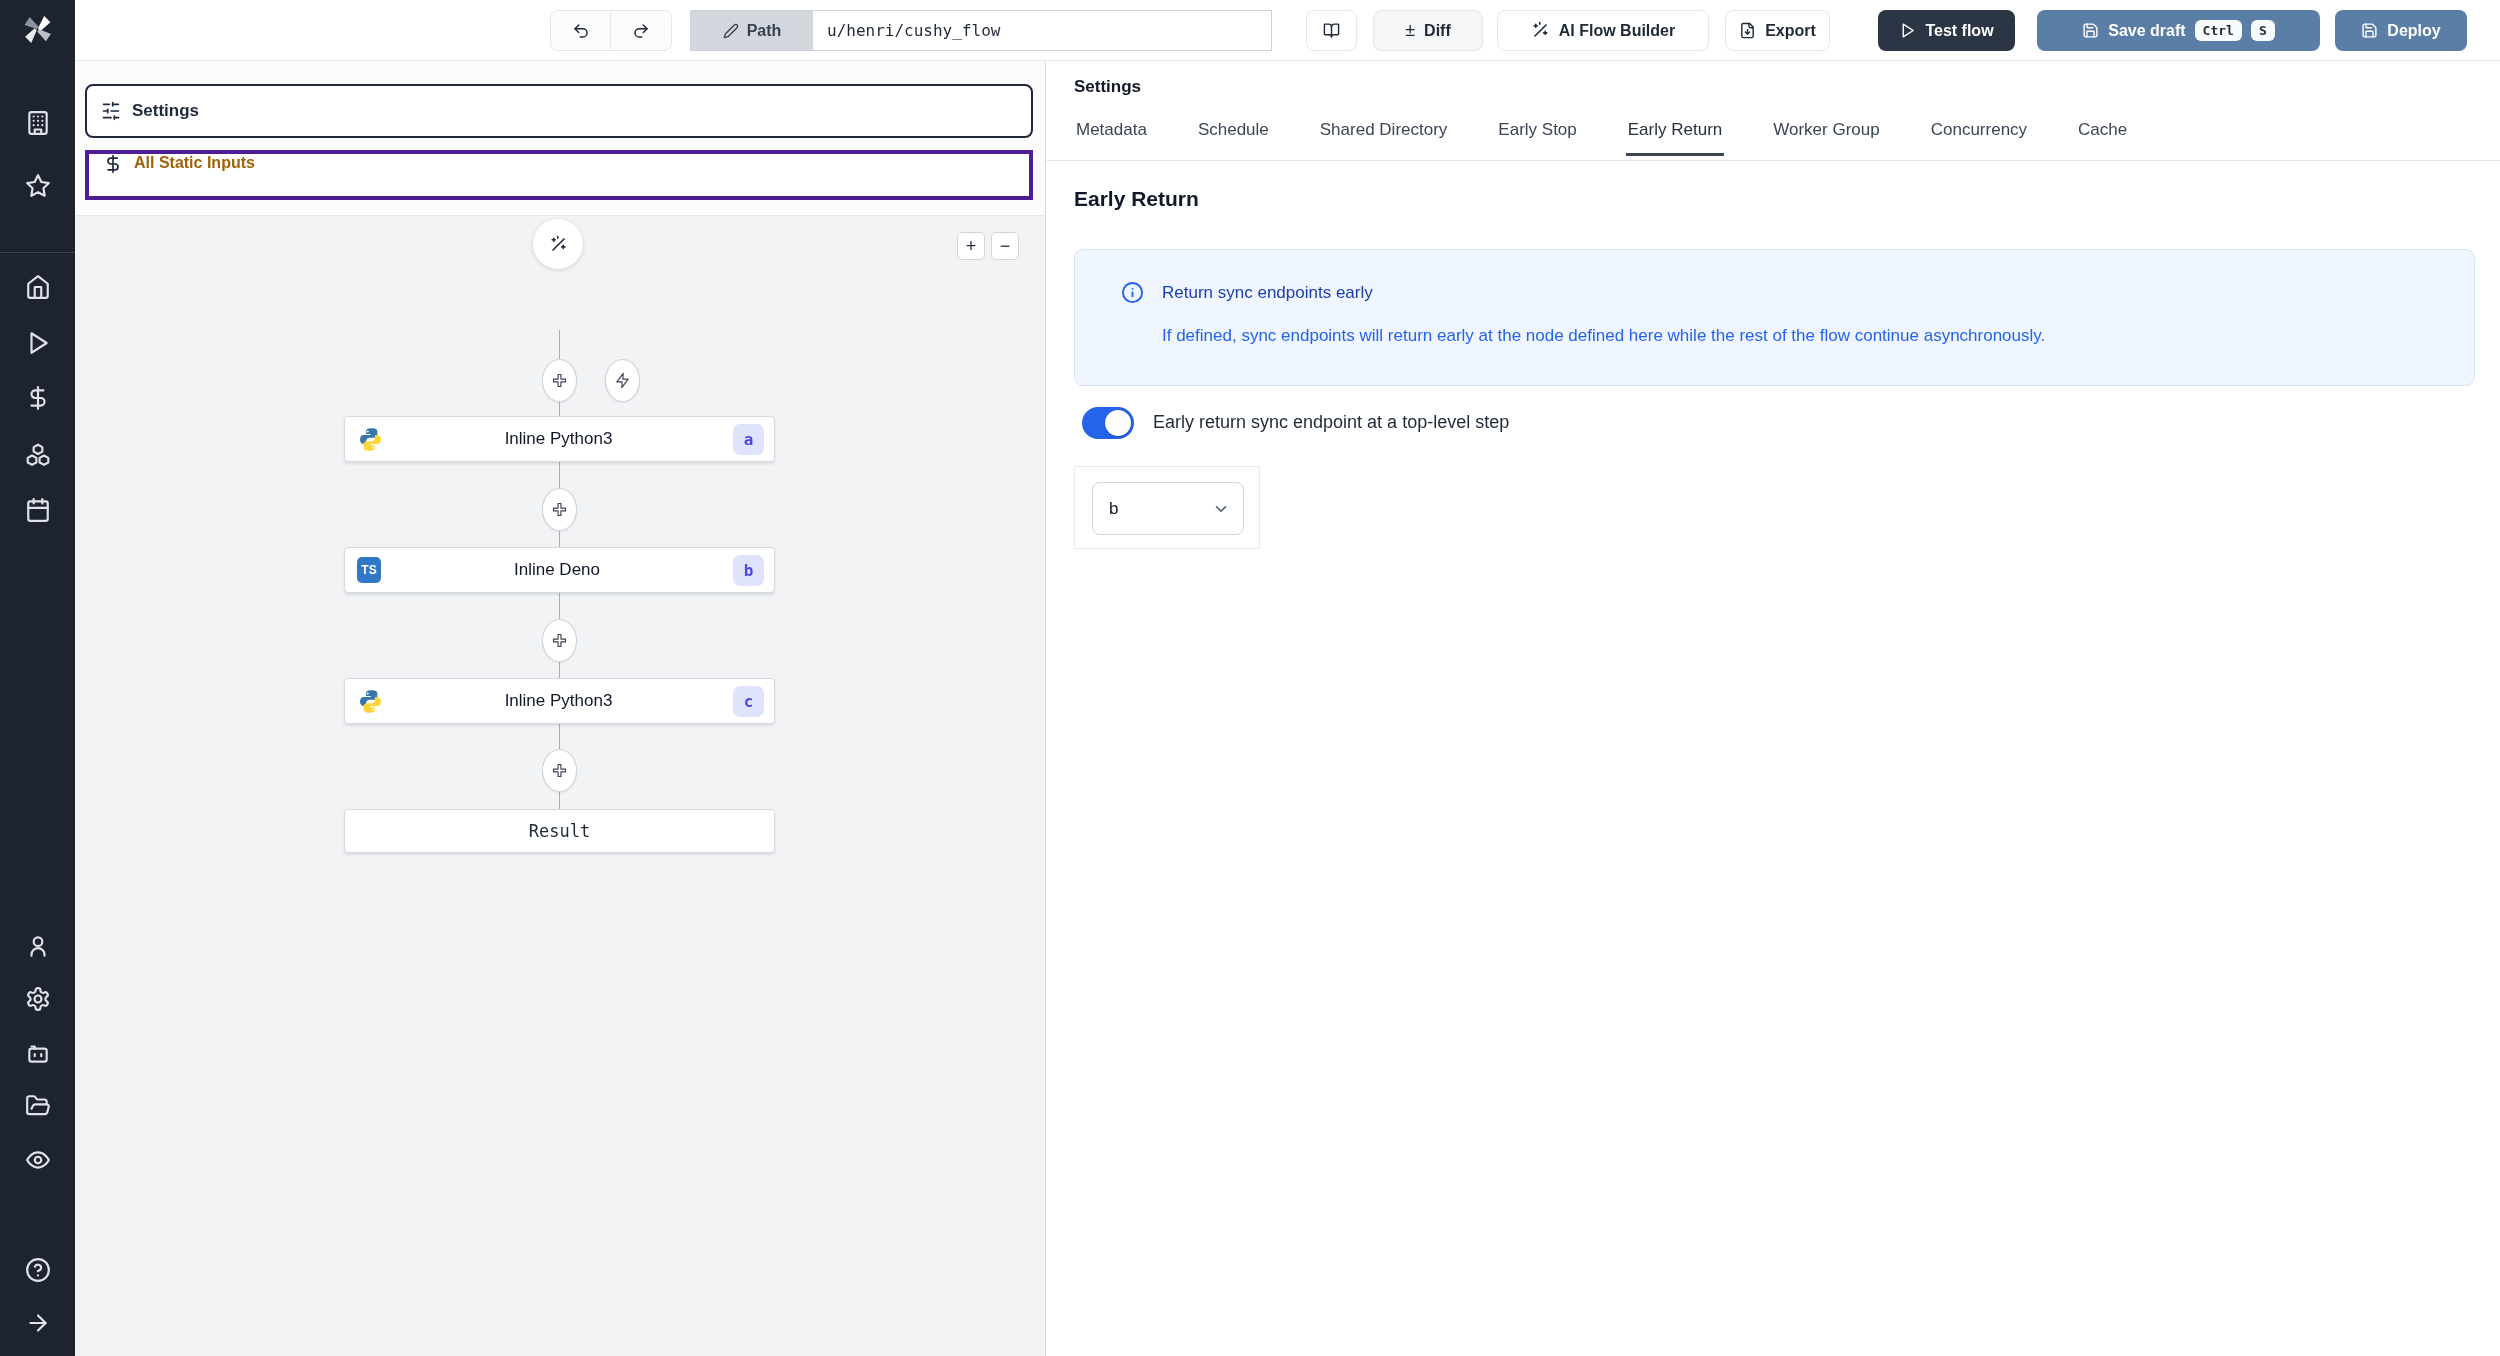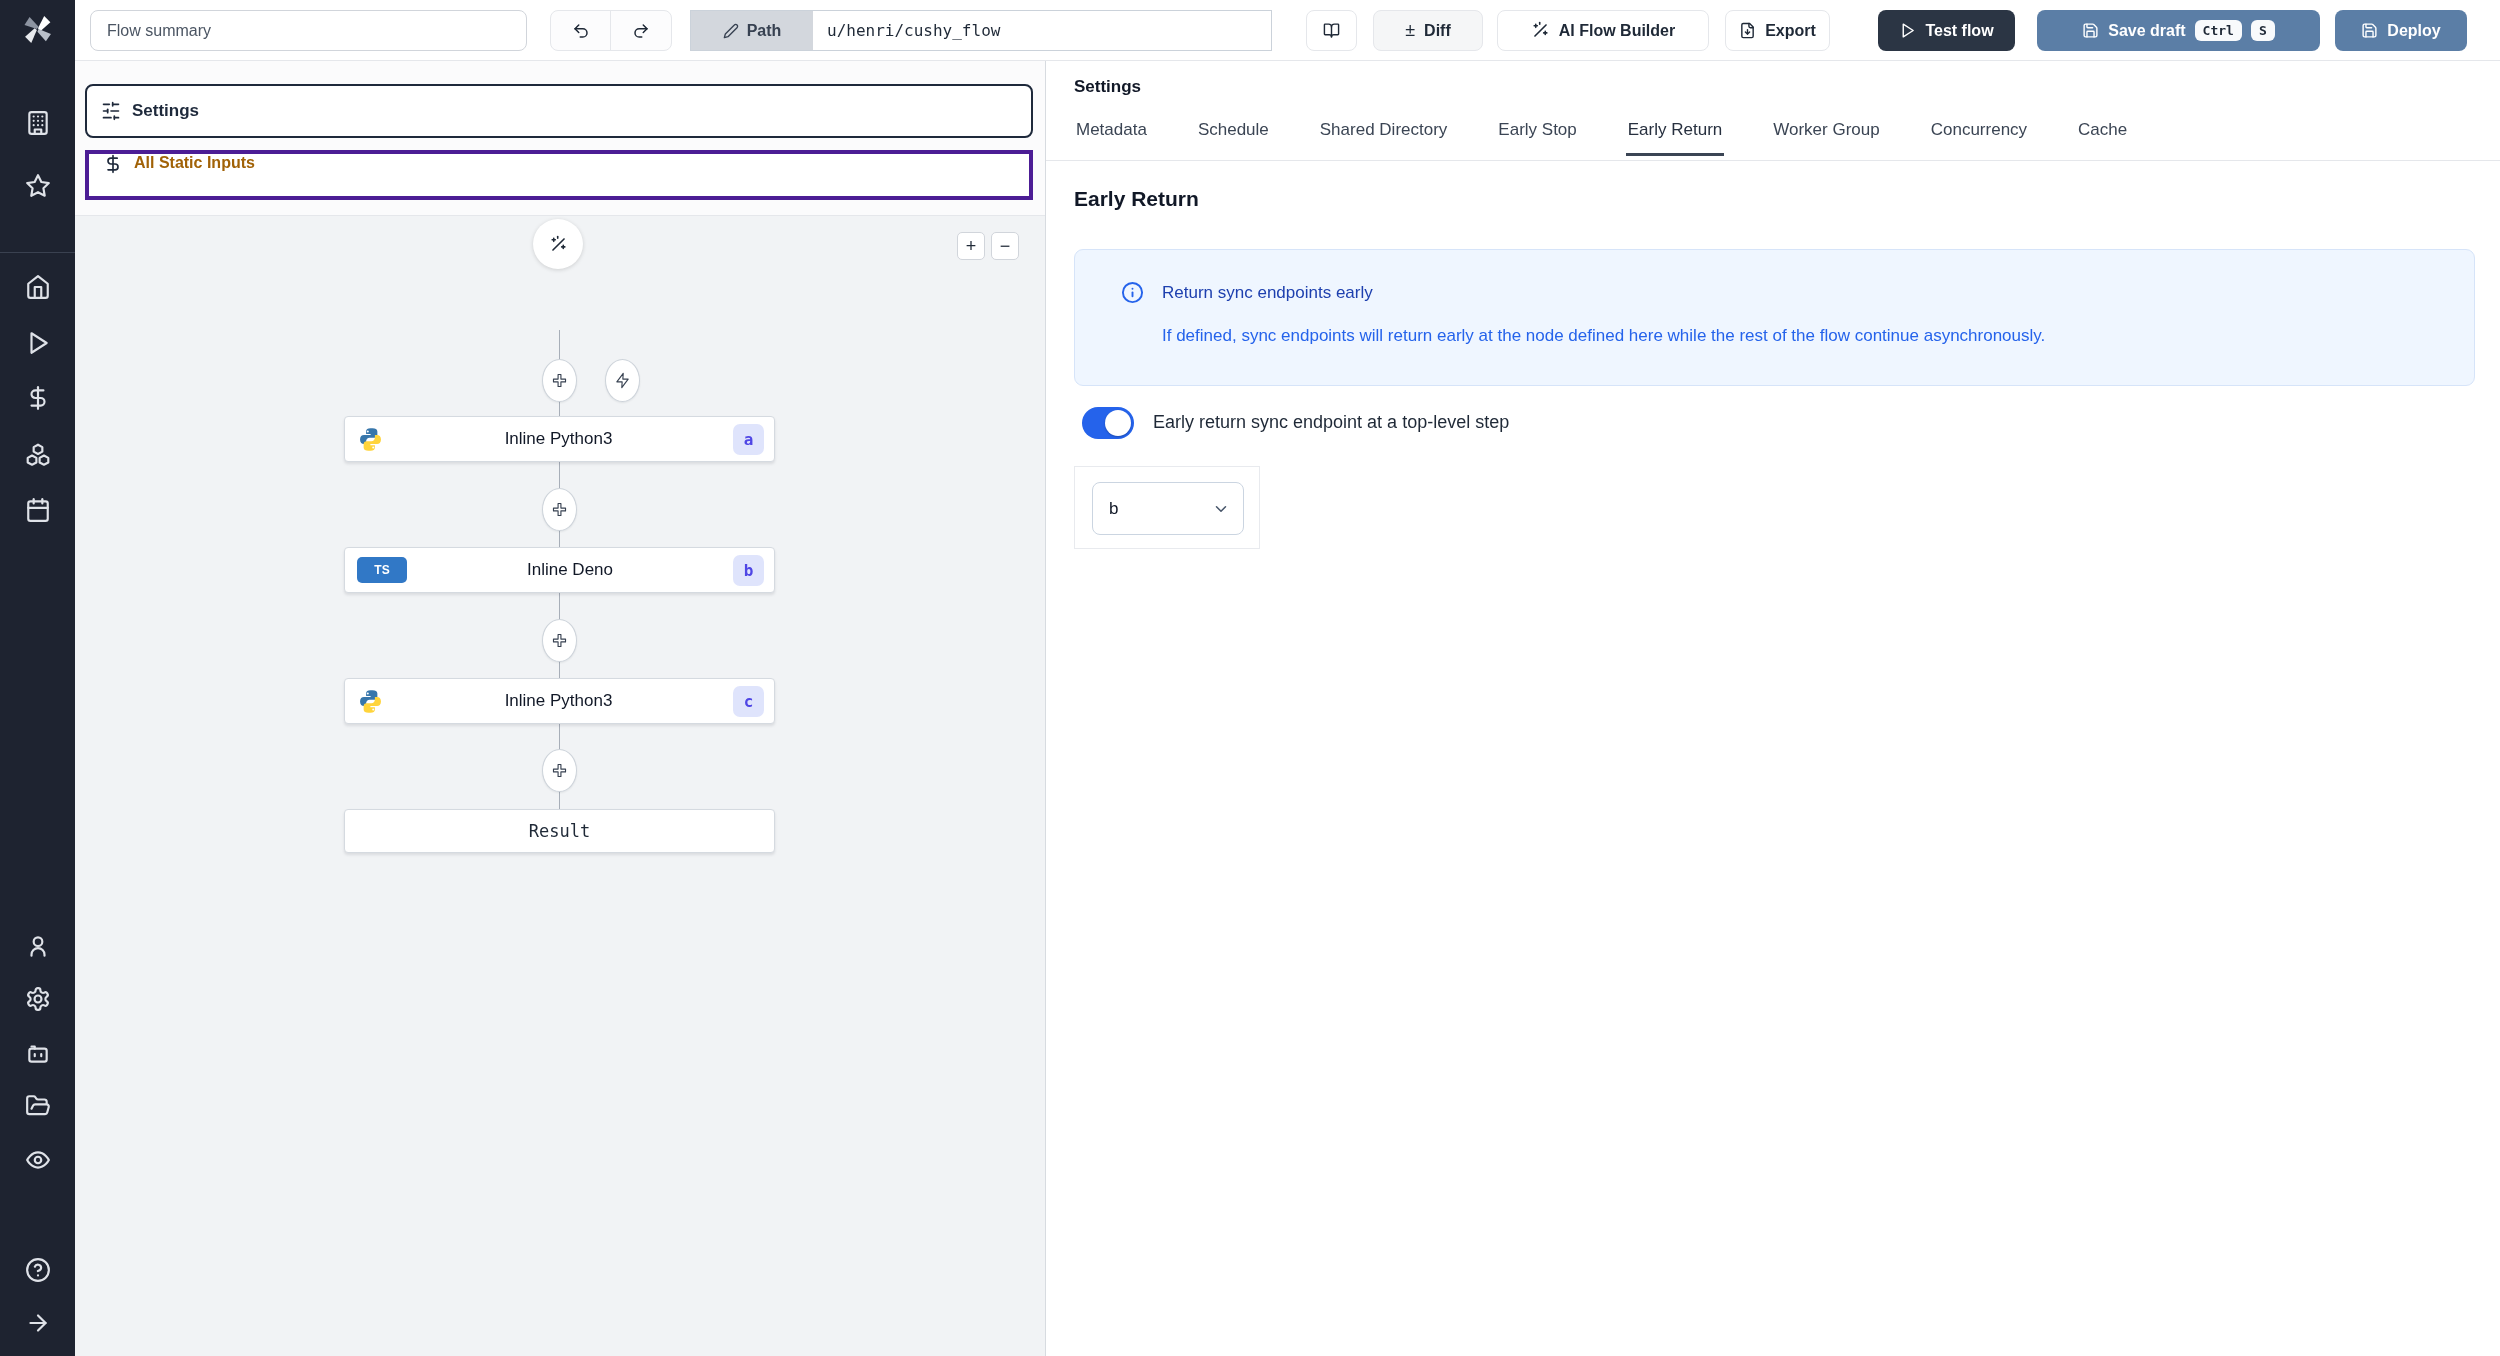--- a/index.html
+++ b/index.html
@@ -71,21 +71,21 @@
   .io-node { height:44px; justify-content:center; font-family:"DejaVu Sans Mono",monospace; font-size:17px; color:#1f2937; }
   .input-node { top:70px; background:#e2e7ed; border-color:#97a3b1; box-shadow:2px 3px 4px rgba(15,23,42,.22); }
   .result-node { top:593px; }
   .step-node { height:46px; padding:0 10px 0 12px; }
   .step-a { top:200px; } .step-b { top:331px; } .step-c { top:462px; }
   .step-label { flex:1; text-align:center; font-size:17px; color:#111827; }
   .step-badge { width:31px; height:31px; border-radius:7px; background:#dfe4fc; color:#4f46e5;
     font-family:"DejaVu Sans Mono",monospace; font-weight:700; font-size:16px;
     display:flex; align-items:center; justify-content:center; }
   .lang-ico { width:27px; height:27px; }
-  .ts-ico { width:50px; height:26px; border-radius:5px; background:#3178c6; color:#fff; font-weight:700;
+  .ts-ico { width:24px; height:26px; border-radius:5px; background:#3178c6; color:#fff; font-weight:700;
     font-size:12px; display:flex; align-items:center; justify-content:center; letter-spacing:0; }
   .conn-btn { position:absolute; width:35px; height:43px; background:#fff; border:1px solid #cdd3da;
     border-radius:50%; display:flex; align-items:center; justify-content:center; cursor:pointer;
     box-shadow:0 1px 2px rgba(15,23,42,.08); }
   .conn-btn svg { width:17px; height:17px; stroke:#374151; stroke-width:1.6; fill:none; stroke-linejoin:round; }
   .p1 { left:467px; top:143px; } .zap1 { left:530px; top:143px; }
   .p2 { left:467px; top:272px; } .p3 { left:467px; top:403px; } .p4 { left:467px; top:533px; }
   .error-box { position:absolute; left:269px; top:1223px; width:431px; height:58px; background:#fff;
     border:1px solid #e8eaee; border-radius:8px; box-shadow:0 1px 3px rgba(15,23,42,.08);
     display:flex; align-items:center; gap:13px; padding:0 17px; cursor:pointer; }
@@ -219,21 +219,20 @@
   </div>
   <div class="sb-icon" style="top:1310px">
     <svg viewBox="0 0 24 24">
         <path d="M5 12h14"></path>
         <path d="m12 5 7 7-7 7"></path>
       </svg>
   </div>
 </div>
 
 <div class="topbar">
-  <input class="tb-item summary-input" placeholder="Flow summary" style="">
   <div class="tb-item undoredo">
     <div class="ur-btn">
       <svg viewBox="0 0 24 24">
           <path d="M9 14 4 9l5-5"></path>
           <path d="M4 9h10.5a5.5 5.5 0 0 1 0 11H11"></path>
         </svg>
     </div>
     <div class="ur-btn">
       <svg viewBox="0 0 24 24">
           <path d="m15 14 5-5-5-5"></path>

